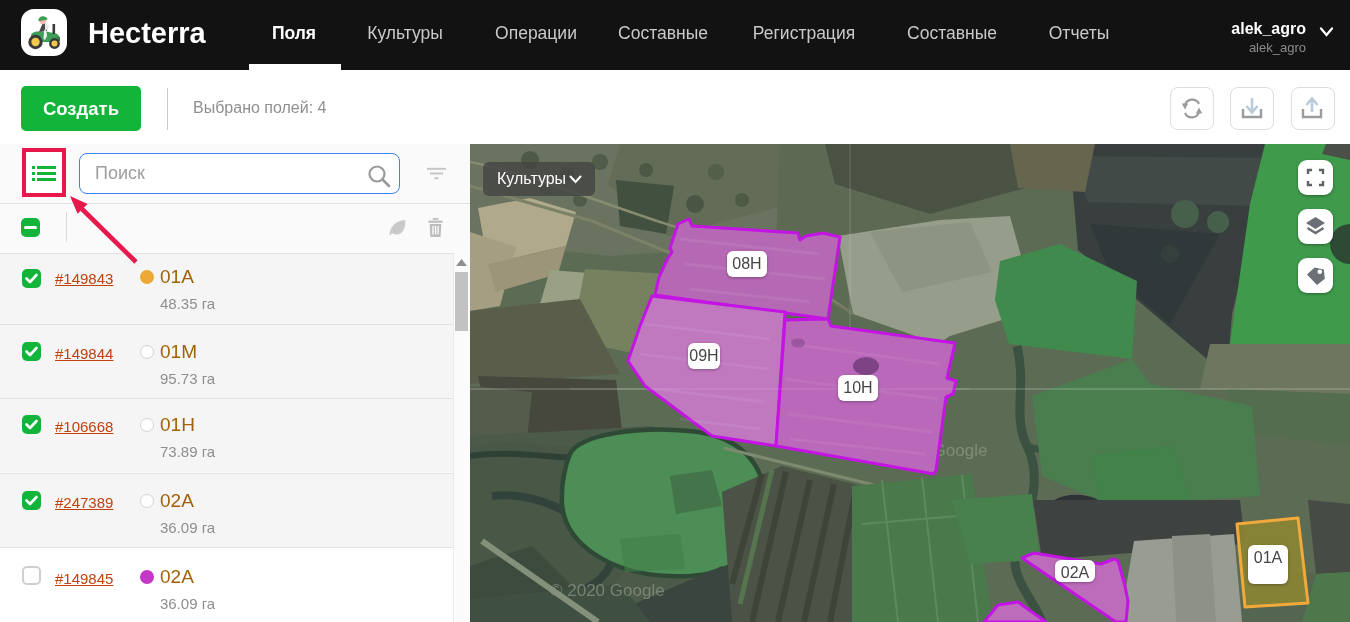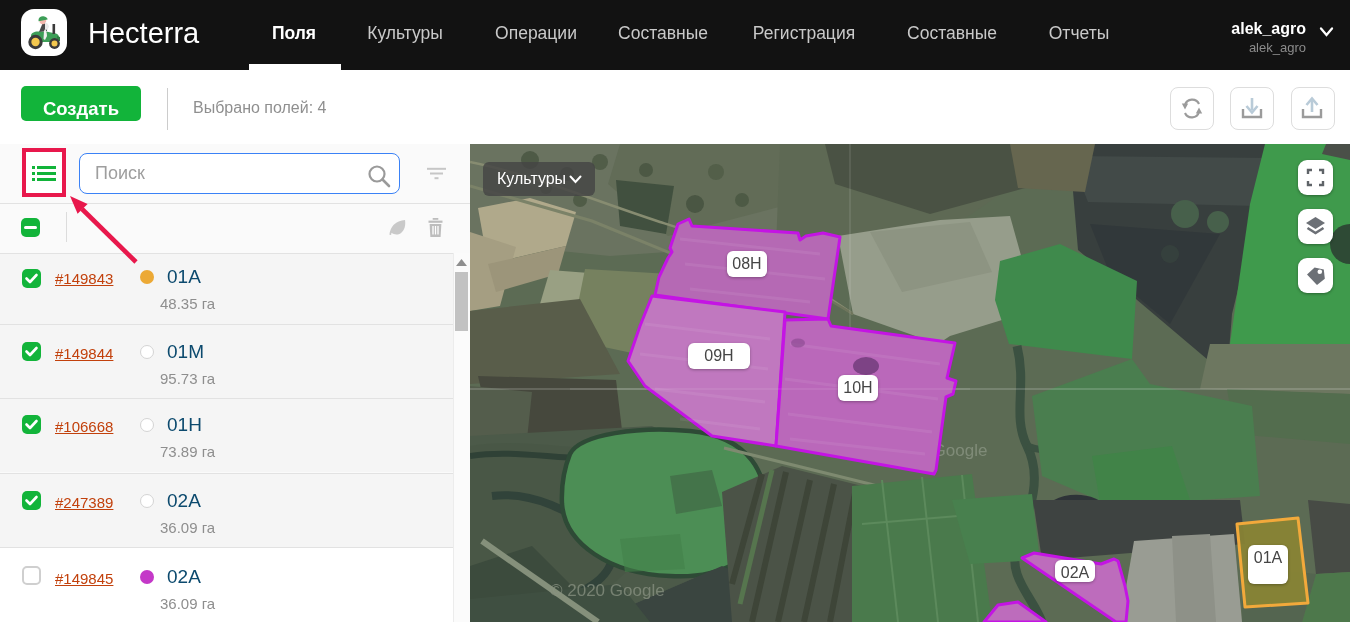--- a/index.html
+++ b/index.html
@@ -2,43 +2,43 @@
 <html><head>
 <meta charset="utf-8">
 <style>
 *{margin:0;padding:0;box-sizing:border-box;}
 html,body{width:1350px;height:622px;overflow:hidden;}
 body{font-family:"Liberation Sans",sans-serif;position:relative;background:#fff;}
 .abs{position:absolute;}
 
 .header{position:absolute;left:0;top:0;width:1350px;height:70px;background:#121212;}
 .logo{position:absolute;left:21px;top:9px;width:46px;height:47px;background:#fff;border-radius:13px;}
-.brand{position:absolute;left:88px;top:17px;color:#fff;font-size:29px;font-weight:400;}
+.brand{position:absolute;left:88px;top:17px;color:#fff;font-size:29px;font-weight:700;}
 .nav-item{position:absolute;top:23px;color:#c9c9c9;font-size:17.5px;font-weight:500;transform:translateX(-50%);white-space:nowrap;}
 .nav-item.active{color:#fff;font-weight:700;}
 .nav-tab{position:absolute;left:249px;top:64px;width:92px;height:6px;background:#fff;}
 .user1{position:absolute;right:44px;top:20px;color:#fff;font-size:16px;font-weight:700;text-align:right;}
 .user2{position:absolute;right:44px;top:40px;color:#8b8b8b;font-size:13px;text-align:right;}
 
 .toolbar{position:absolute;left:0;top:70px;width:1350px;height:74px;background:#fff;}
-.btn-create{position:absolute;left:21px;top:16px;width:120px;height:35px;background:#12b43a;border-radius:5px;color:#fff;font-size:18.5px;font-weight:700;text-align:center;line-height:45px;}
+.btn-create{position:absolute;left:21px;top:16px;width:120px;height:45px;background:#12b43a;border-radius:5px;color:#fff;font-size:18.5px;font-weight:700;text-align:center;line-height:45px;}
 .tb-div{position:absolute;left:167px;top:18px;width:1px;height:42px;background:#ccc;}
 .tb-text{position:absolute;left:193px;top:29px;color:#8f8f8f;font-size:16px;}
 .icon-btn{position:absolute;top:17px;width:44px;height:43px;border:1px solid #ddd;border-radius:8px;background:#fff;}
 
 .panel{position:absolute;left:0;top:144px;width:470px;height:478px;background:#fafafa;}
 .searchbox{position:absolute;left:79px;top:9px;width:321px;height:41px;background:#fff;border:1px solid #3b82f6;border-radius:8px;}
 .searchbox .ph{position:absolute;left:15px;top:9px;color:#9e9e9e;font-size:18px;}
 .hl-btn{position:absolute;left:22px;top:4px;width:44px;height:49px;background:#fff;border:4.5px solid #e8184c;}
 .pdiv{position:absolute;left:0;width:470px;height:1px;background:#e2e2e2;}
 .chk{position:absolute;width:19px;height:19px;background:#12b43a;border-radius:5px;}
 .vdiv2{position:absolute;left:66px;top:68px;width:1px;height:30px;background:#dcdcdc;}
 .row{position:absolute;left:0;width:453px;}
 .rid{position:absolute;left:55px;color:#c2410c;font-size:15px;text-decoration:underline;}
-.rname{position:absolute;left:167px;color:#0c4a6e;font-size:19px;font-weight:500;}
+.rname{position:absolute;left:160px;color:#a16207;font-size:19px;font-weight:500;}
 .rarea{position:absolute;left:160px;color:#8e8e8e;font-size:15px;}
 .dot{position:absolute;left:140px;width:14px;height:14px;border-radius:50%;}
 .dot.empty{background:#fff;border:1px solid #d4d4d4;}
 
 .sb-track{position:absolute;left:453px;top:109px;width:17px;height:369px;background:#fbfbfb;border-left:1px solid #ececec;}
 .sb-thumb{position:absolute;left:455px;top:128px;width:13px;height:59px;background:#c2c2c2;}
 
 .map{position:absolute;left:470px;top:144px;width:880px;height:478px;background:#5e7257;overflow:hidden;}
 .chip{position:absolute;background:#fff;border-radius:6px;color:#454545;font-size:16px;text-align:center;box-shadow:0 1px 3px rgba(0,0,0,0.3);}
 .kultury{position:absolute;left:13px;top:18px;width:112px;height:34px;background:rgba(68,68,68,0.82);border-radius:6px;color:#fff;font-size:16px;font-weight:500;line-height:34px;padding-left:14px;}
@@ -347,21 +347,21 @@
   <ellipse cx="328" cy="199" rx="7" ry="4.5" fill="#8a4a90" opacity="0.65"></ellipse>
   <line x1="100" y1="245" x2="500" y2="245" stroke="#ffffff" stroke-opacity="0.15" stroke-width="1"></line>
 
   <polygon points="767,380 828,374 838,459 775,463" fill="#8a8434" fill-opacity="0.92" stroke="#f2a93b" stroke-width="3" stroke-linejoin="round"></polygon>
 </svg>
   <div class="kultury">Культуры</div>
   <svg class="abs" style="left:99px;top:31px;" width="13" height="9" viewBox="0 0 13 9">
       <path d="M1.5 1.5 L6.5 7 L11.5 1.5" fill="none" stroke="#fff" stroke-width="2" stroke-linecap="round"></path>
     </svg>
   <div class="chip" style="left:257px;top:107px;width:40px;height:26px;line-height:26px;">08Н</div>
-  <div class="chip" style="left:218px;top:199px;width:62px;height:26px;line-height:26px;">09Н</div>
+  <div class="chip" style="left:218px;top:199px;width:32px;height:26px;line-height:26px;">09Н</div>
   <div class="chip" style="left:368px;top:231px;width:40px;height:26px;line-height:26px;">10Н</div>
   <div class="chip" style="left:585px;top:416px;width:40px;height:22px;line-height:26px;">02А</div>
   <div class="chip" style="left:778px;top:401px;width:40px;height:39px;line-height:26px;">01А</div>
   <div class="map-btn" style="top:16px;">
     <svg width="35" height="35" viewBox="0 0 35 35">
         <g stroke="#5f6368" stroke-width="2.4" fill="none">
       <path d="M10 14 V10 H14 M21 10 H25 V14 M25 21 V25 H21 M14 25 H10 V21"></path>
         </g>
       </svg>
   </div>

